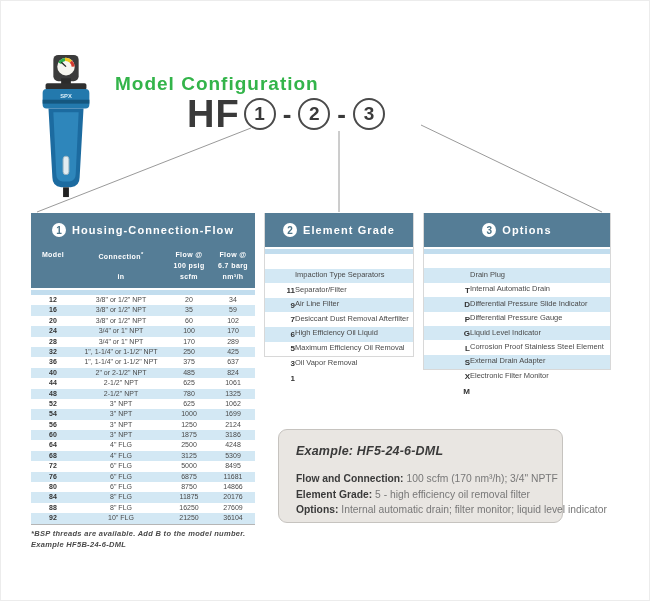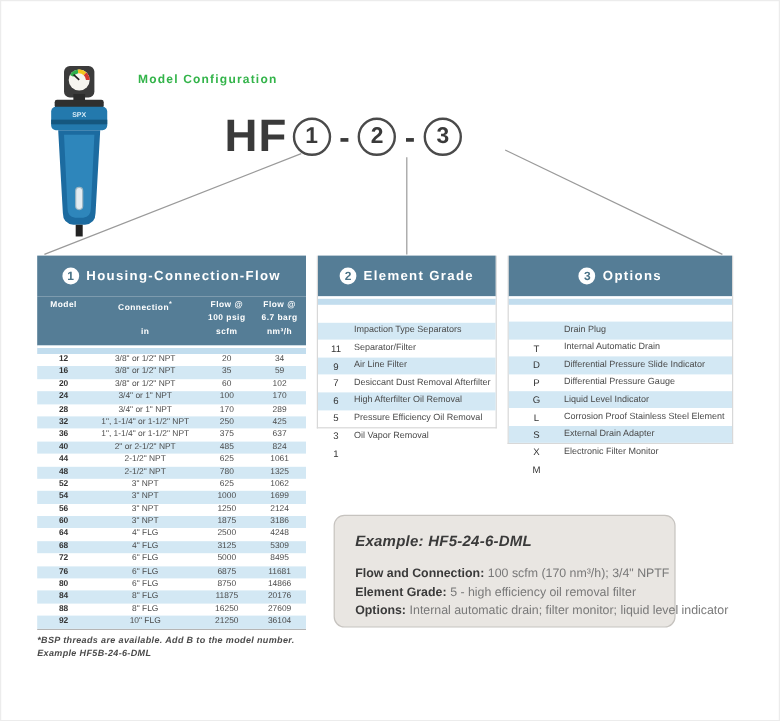--- a/index.html
+++ b/index.html
@@ -14,21 +14,21 @@
   *{margin:0;padding:0;box-sizing:border-box;}
   body{background:#fff;font-family:"Liberation Sans",sans-serif;}
   .page{position:relative;width:650px;height:601px;background:#fff;border:1px solid #ececec;overflow:hidden;}
 
   .connectors{position:absolute;left:0;top:0;width:650px;height:601px;pointer-events:none;}
 
   
   .product{position:absolute;left:34px;top:52px;width:62px;height:146px;}
 
   
-  .config-title{position:absolute;left:114px;top:60px;font-size:10px;font-weight:bold;
+  .config-title{position:absolute;left:114px;top:72px;font-size:19px;font-weight:bold;
     color:var(--accent_green);letter-spacing:1px;}
 
   
   .model-line{position:absolute;left:186px;top:92px;display:flex;align-items:center;gap:4px;height:42px;}
   .hf{font-size:38px;font-weight:bold;color:#3a3a3a;letter-spacing:1px;}
   .num-circle{display:inline-flex;align-items:center;justify-content:center;width:32px;height:32px;
     border:2.5px solid #4a4a4a;border-radius:50%;background:#fff;font-size:19px;font-weight:bold;color:#3a3a3a;}
   .dash{font-size:26px;font-weight:bold;color:#3a3a3a;margin:0 3px;}
 
   
@@ -53,21 +53,21 @@
   .asme-band{height:11px;line-height:11px;background:var(--asme_gray);text-align:center;font-size:8px;
     font-weight:bold;color:#2e2e2e;letter-spacing:.6px;}
   .housing{border:none;border-bottom:1px solid #b5b5b5;}
 
   
   .element{left:263px;top:212px;width:150px;}
   .options{left:422px;top:212px;width:188px;}
   .crow{display:grid;align-items:center;font-size:7.5px;color:#4a4a4a;}
   .element .crow{grid-template-columns:30px 1fr;height:14.6px;}
   .options .crow{grid-template-columns:46px 1fr;height:14.4px;}
-  .crow .code{font-weight:normal;color:#333;text-align:center;font-size:8px;margin-top:32px;}
+  .crow .code{font-weight:bold;color:#333;text-align:right;font-size:8px;margin-top:32px;}
   .crow .lbl{text-align:left;padding-right:2px;white-space:nowrap;overflow:hidden;}
   .crow.alt{background:var(--row_blue);}
 
   
   .example-box{position:absolute;left:277px;top:428px;width:285px;height:94px;background:var(--example_box_bg);
     border:1px solid #c6c3bf;border-radius:9px;padding:14px 17px 10px 17px;}
   .ex-title{font-size:12.5px;font-weight:bold;font-style:italic;color:#3a3a3a;letter-spacing:.2px;}
   .ex-lines{margin-top:13px;}
   .ex-line{font-size:10.3px;color:#787878;line-height:15.5px;white-space:nowrap;}
   .ex-line b{color:#3a3a3a;margin-right:3px;}
@@ -329,26 +329,26 @@
           <span class="lbl">Air Line Filter</span>
         </div>
 
         <div class="crow alt">
           <span class="code">6</span>
           <span class="lbl">Desiccant Dust Removal Afterfilter</span>
         </div>
 
         <div class="crow">
           <span class="code">5</span>
-          <span class="lbl">High Afterfilter Oil Removal</span>
+          <span class="lbl">High Efficiency Oil Liquid</span>
         </div>
 
         <div class="crow alt">
           <span class="code">3</span>
-          <span class="lbl">Pressure Efficiency Oil Removal</span>
+          <span class="lbl">Maximum Efficiency Oil Removal</span>
         </div>
 
         <div class="crow">
           <span class="code">1</span>
           <span class="lbl">Oil Vapor Removal</span>
         </div>
       </div>
   </div>
 
   <div class="dtable options">

